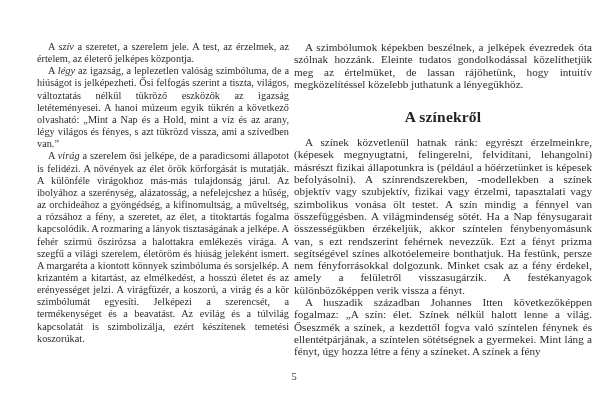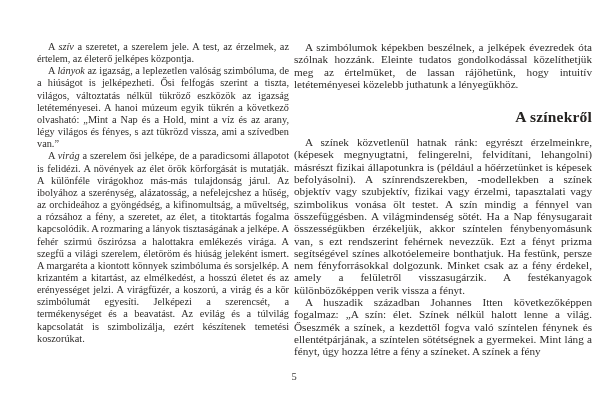--- a/index.html
+++ b/index.html
@@ -41,21 +41,21 @@
   }
   .column p i {
     font-style: italic;
   }
   .section-heading {
     margin: 18px 0 11px 0;
     padding: 0;
     font-size: 15.5px;
     line-height: 17px;
     font-weight: bold;
-    text-align: right;
+    text-align: center;
     text-indent: 0;
     color: #262422;
     letter-spacing: 0.2px;
   }
   .page-number {
     position: absolute;
     top: 371px;
     left: 0;
     width: 588px;
     text-align: center;
@@ -63,26 +63,26 @@
     color: #3a3836;
   }
 </style>
 </head>
 <body>
 
 <div class="page">
 
   <div class="column column-left">
     <p>A <i>szív</i> a szeretet, a szerelem jele. A test, az érzelmek, az értelem, az életerő jelképes központja.</p>
-    <p>A <i>lányok</i> az igazság, a leplezetlen valóság szimbóluma, de a hiúságot is jelképezheti. Ősi felfogás szerint a tiszta, világos, változtatás nélkül tükröző eszközök az igazság letéteményesei. A hanoi múzeum egyik tükrén a következő olvasható: „Mint a Nap és a Hold, mint a víz és az arany, légy világos és fényes, s azt tükrözd vissza, ami a szívedben van.”</p>
+    <p>A <i>légy</i> az igazság, a leplezetlen valóság szimbóluma, de a hiúságot is jelképezheti. Ősi felfogás szerint a tiszta, világos, változtatás nélkül tükröző eszközök az igazság letéteményesei. A hanoi múzeum egyik tükrén a következő olvasható: „Mint a Nap és a Hold, mint a víz és az arany, légy világos és fényes, s azt tükrözd vissza, ami a szívedben van.”</p>
     <p>A <i>virág</i> a szerelem ősi jelképe, de a paradicsomi állapotot is felidézi. A növények az élet örök körforgását is mutatják. A különféle virágokhoz más-más tulajdonság járul. Az ibolyához a szerénység, alázatosság, a nefelejcshez a hűség, az orchideához a gyöngédség, a kifinomultság, a műveltség, a rózsához a fény, a szeretet, az élet, a titoktartás fogalma kapcsolódik. A rozmaring a lányok tisztaságának a jelképe. A fehér szirmú őszirózsa a halottakra emlékezés virága. A szegfű a világi szerelem, életöröm és hiúság jeleként ismert. A margaréta a kiontott könnyek szimbóluma és sorsjelkép. A krizantém a kitartást, az elmélkedést, a hosszú életet és az erényességet jelzi. A virágfüzér, a koszorú, a virág és a kör szimbólumát egyesíti. Jelképezi a szerencsét, a termékenységet és a beavatást. Az evilág és a túlvilág kapcsolatát is szimbolizálja, ezért készítenek temetési koszorúkat.</p>
   </div>
 
   <div class="column column-right">
-    <p>A szimbólumok képekben beszélnek, a jelképek évezredek óta szólnak hozzánk. Eleinte tudatos gondolkodással közelíthetjük meg az értelmüket, de lassan rájöhetünk, hogy intuitív letéteményesei közelebb juthatunk a lényegükhöz.</p>
+    <p>A szimbólumok képekben beszélnek, a jelképek évezredek óta szólnak hozzánk. Eleinte tudatos gondolkodással közelíthetjük meg az értelmüket, de lassan rájöhetünk, hogy intuitív megközelítéssel közelebb juthatunk a lényegükhöz.</p>
     <h2 class="section-heading">A színekről</h2>
     <p>A színek közvetlenül hatnak ránk: egyrészt érzelmeinkre, (képesek megnyugtatni, felingerelni, felvidítani, lehangolni) másrészt fizikai állapotunkra is (például a hőérzetünket is képesek befolyásolni). A színrendszerekben, -modellekben a színek objektív vagy szubjektív, fizikai vagy érzelmi, tapasztalati vagy szimbolikus vonása ölt testet. A szín mindig a fénnyel van összefüggésben. A világmindenség sötét. Ha a Nap fénysugarait összességükben érzékeljük, akkor színtelen fénybenyomásunk van, s ezt rendszerint fehérnek nevezzük. Ezt a fényt prizma segítségével színes alkotóelemeire bonthatjuk. Ha festünk, persze nem fényforrásokkal dolgozunk. Minket csak az a fény érdekel, amely a felületről visszasugárzik. A festékanyagok különbözőképpen verik vissza a fényt.</p>
     <p>A huszadik században Johannes Itten következőképpen fogalmaz: „A szín: élet. Színek nélkül halott lenne a világ. Őseszmék a színek, a kezdettől fogva való színtelen fénynek és ellentétpárjának, a színtelen sötétségnek a gyermekei. Mint láng a fényt, úgy hozza létre a fény a színeket. A színek a fény</p>
   </div>
 
   <div class="page-number">5</div>
 
 </div>
 
 </body></html>

